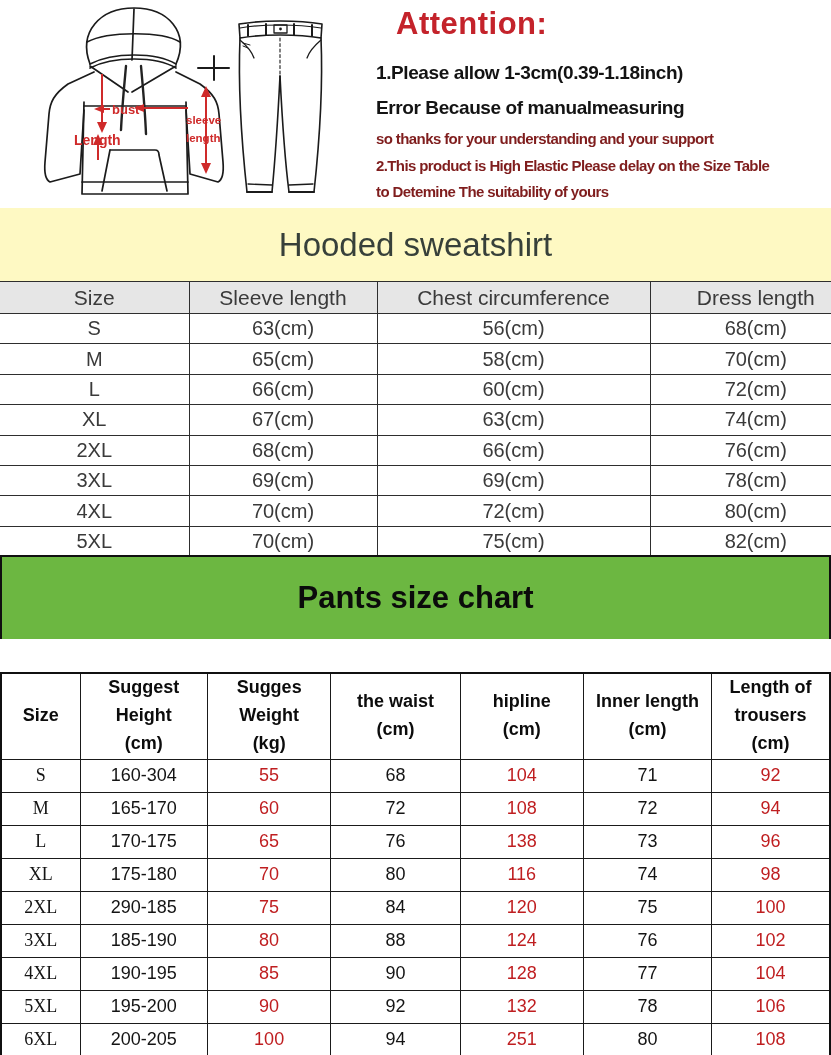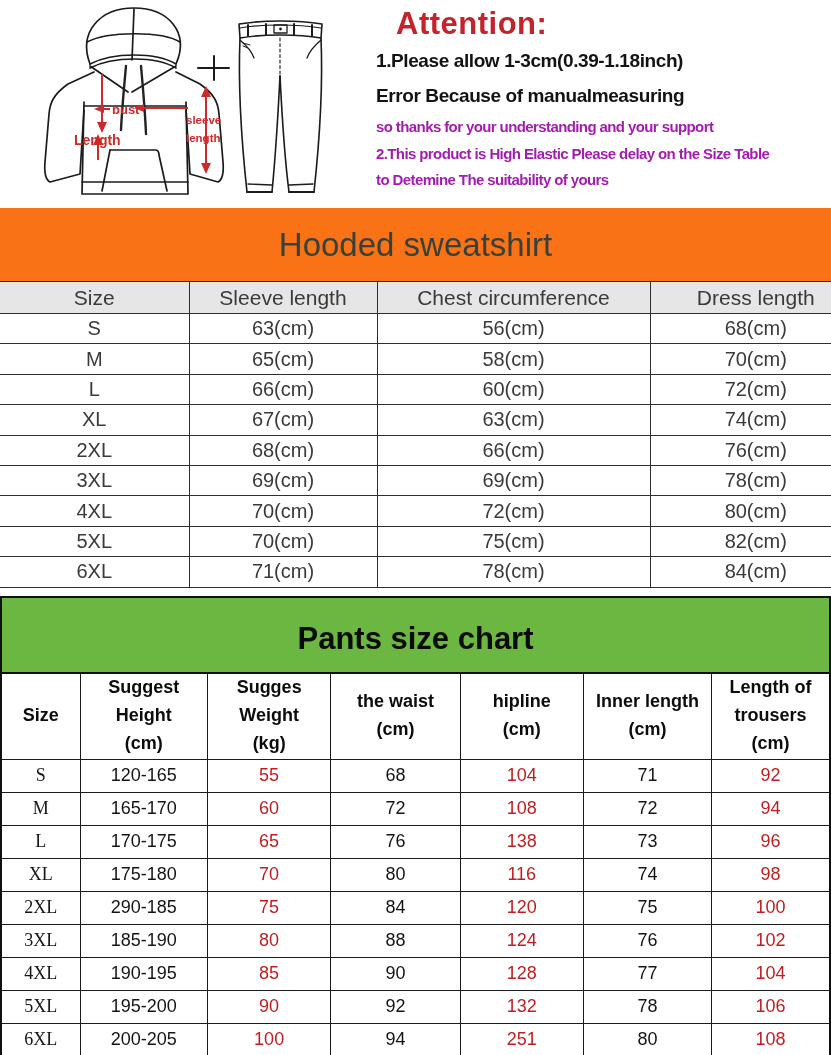--- a/index.html
+++ b/index.html
@@ -7,31 +7,31 @@
   body { font-family:"Liberation Sans","DejaVu Sans",sans-serif; }
   .page { position:relative; width:831px; height:1055px; background:#fff; overflow:hidden; }
 
   
   .top-section { position:absolute; left:0; top:0; width:831px; height:208px; background:#fff; }
   .hoodie-svg { position:absolute; left:38px; top:2px; }
   .pants-svg  { position:absolute; left:233px; top:16px; }
   .attention  { position:absolute; left:376px; top:6px; width:455px; }
   .attention-heading { color:#c4232b; font-size:31px; font-weight:bold; letter-spacing:0.5px; margin-bottom:7px;margin-left:20px; }
   .att-line-lg { font-size:19px; font-weight:bold; color:#131313; letter-spacing:-0.4px; white-space:nowrap; }
-  .att-line-sm { font-size:15px; font-weight:bold; color:#a21caf; letter-spacing:-0.6px; white-space:nowrap; }
-  .att-l1 { margin-top:8px; }
+  .att-line-sm { font-size:15px; font-weight:bold; color:#7f1d1d; letter-spacing:-0.6px; white-space:nowrap; }
+  .att-l1 { margin-top:20px; }
   .att-l2 { margin-top:13px; }
   .att-l3 { margin-top:11px; }
   .att-l4 { margin-top:10px; }
   .att-l5 { margin-top:9px; }
 
   
   .banner { width:831px; display:flex; align-items:center; justify-content:center; }
-  .banner-hoodie { position:absolute; left:0; top:208px; height:73px; background:#f97316; color:#37403a; font-size:33px; font-weight:500; }
-  .banner-pants  { position:absolute; left:0; top:596px; height:84px; background:#6cb741; color:#0b0b0b; font-size:31px; font-weight:bold; border:2px solid #101010; border-bottom:none; }
+  .banner-hoodie { position:absolute; left:0; top:208px; height:73px; background:#fef9c3; color:#37403a; font-size:33px; font-weight:500; }
+  .banner-pants  { position:absolute; left:0; top:555px; height:84px; background:#6cb741; color:#0b0b0b; font-size:31px; font-weight:bold; border:2px solid #101010; border-bottom:none; }
 
   
   .hoodie-table { position:absolute; left:0; top:281px; width:831px; border-collapse:collapse; table-layout:fixed; }
   .hoodie-table th, .hoodie-table td { border:1px solid #2e2e2e; text-align:center; vertical-align:middle; }
   .hoodie-table th { background:#e6e6e6; height:32px; font-size:21px; font-weight:normal; color:#3a3a3a; }
   .hoodie-table td { height:30.4px; font-size:20px; color:#3a3a3a; background:#fff; }
   .hoodie-table th:first-child, .hoodie-table td:first-child { border-left:none; }
   .hoodie-table th:last-child,  .hoodie-table td:last-child  { border-right:none;padding-left:30px; }
 
   
@@ -250,21 +250,21 @@
         <th>Inner length
 (cm)</th>
         <th>Length of
 trousers
 (cm)</th>
       </tr>
     </thead>
     <tbody>
         <tr>
           <td>S</td>
-          <td>120-165</td>
+          <td>160-304</td>
           <td>55</td>
           <td>68</td>
           <td>104</td>
           <td>71</td>
           <td>92</td>
         </tr>
         <tr>
           <td>M</td>
           <td>165-170</td>
           <td>60</td>

